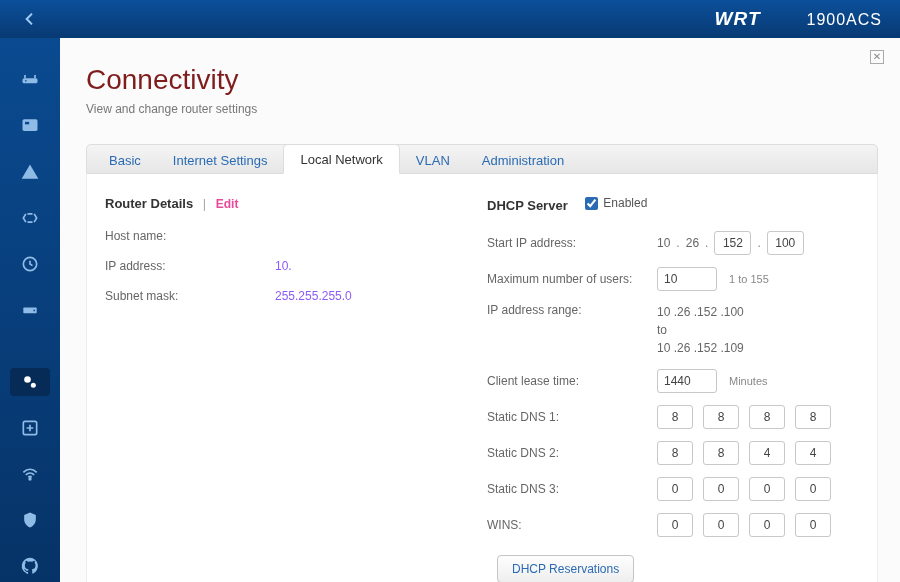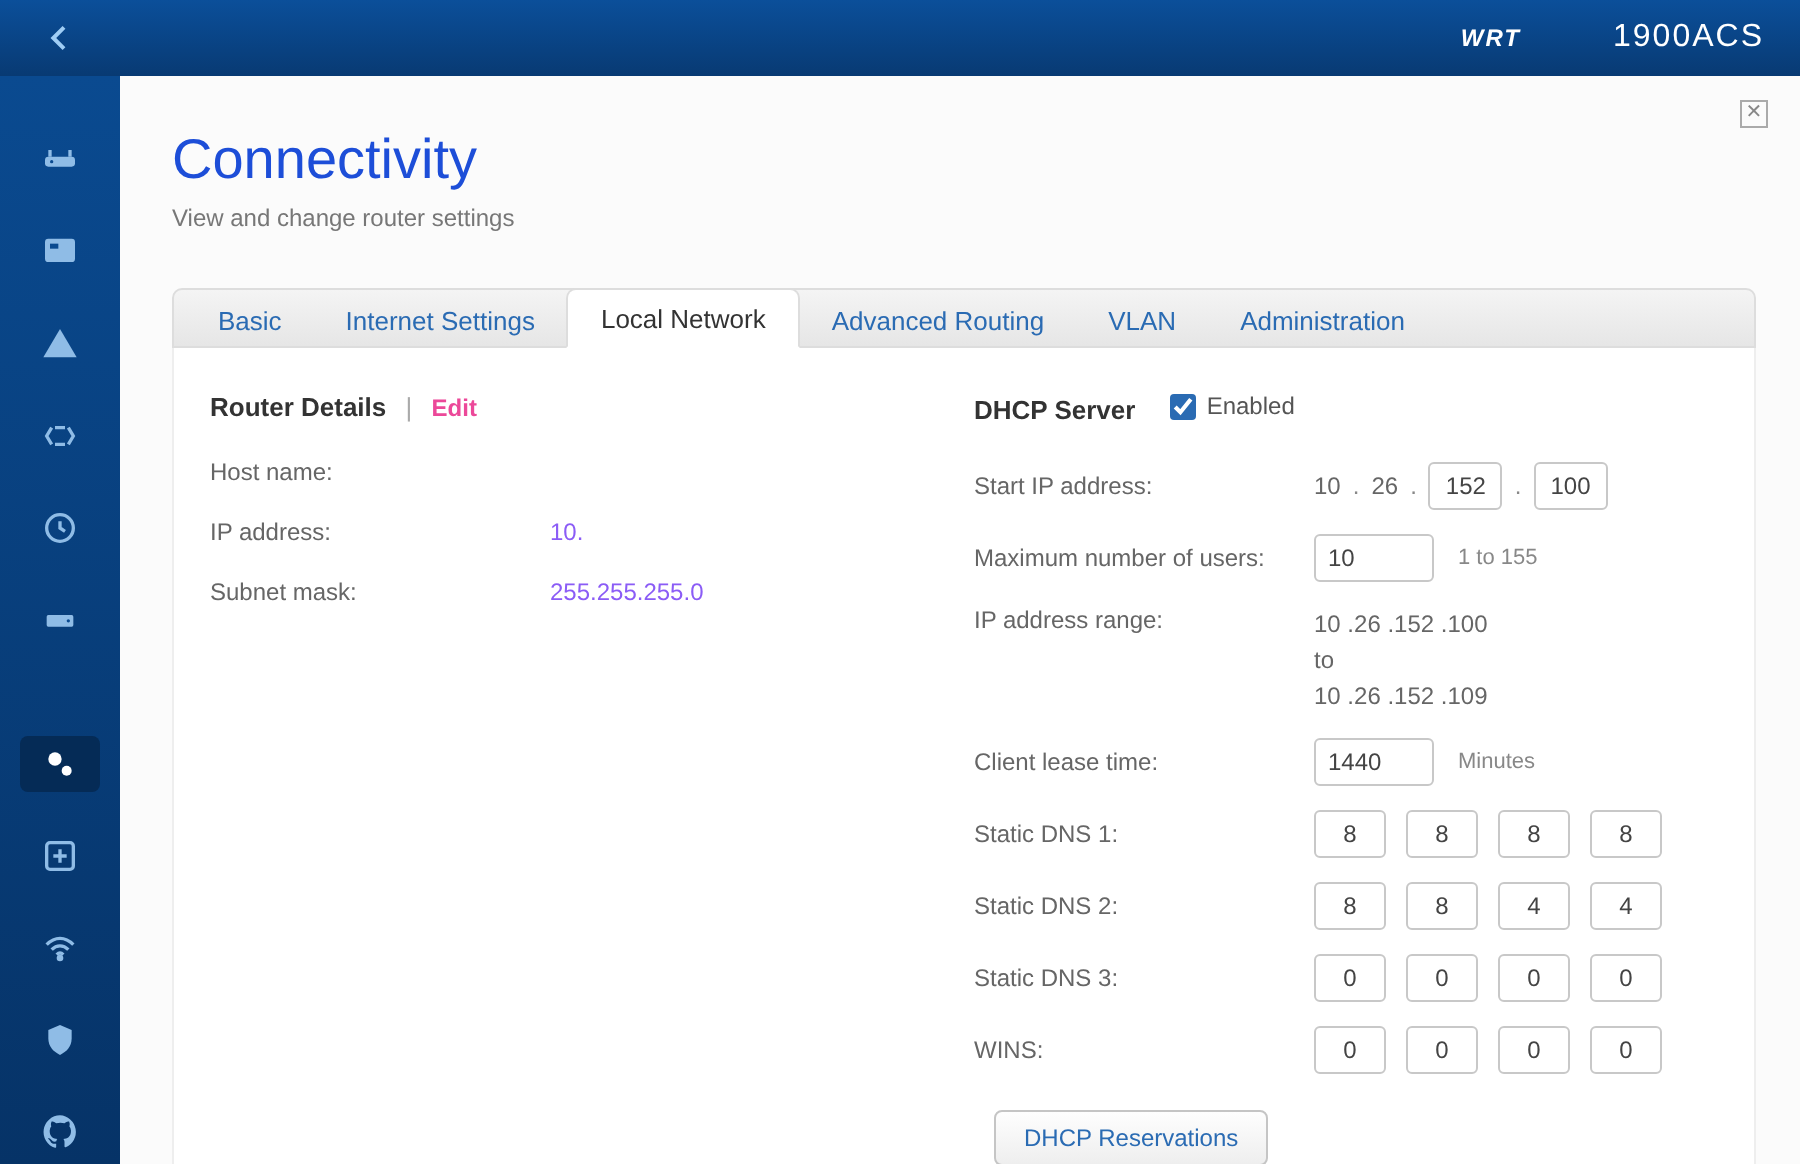--- a/index.html
+++ b/index.html
@@ -29,21 +29,21 @@
     justify-content: center;
     color: #9fcdf5;
     font-size: 22px;
     font-weight: bold;
     cursor: pointer;
   }
   .topbar .model {
     font-size: 16px;
     letter-spacing: 1px;
   }
-  .topbar .model .wrt { font-weight: 800; font-style: italic; font-size: 12px; }
+  .topbar .model .wrt { font-weight: 800; font-style: italic; font-size: 19px; }
   .topbar .model .num { font-weight: 300; margin-left: 46px; }
 
   .layout {
     display: flex;
     height: calc(582px - 38px);
   }
   .sidebar {
     width: 60px;
     background: linear-gradient(#0a4a90, #063367);
     display: flex;
@@ -84,21 +84,21 @@
     border:1px solid #aaa;
     color:#888;
     font-size:10px;
     line-height:12px;
     text-align:center;
     cursor:pointer;
   }
   h1.page-title {
     font-size: 28px;
     font-weight: 400;
-    color: #1d4ed8;
+    color: #7f1d1d;
     margin-bottom: 6px;
   }
   .page-sub {
     color: #777;
     font-size: 12px;
     margin-bottom: 28px;
   }
   .tabs {
     display: flex;
     align-items: flex-end;
@@ -268,21 +268,20 @@
 
   <div class="content">
     <div class="close-x">✕</div>
     <h1 class="page-title">Connectivity</h1>
     <div class="page-sub">View and change router settings</div>
 
     <div class="tabs">
       <div class="tab">Basic</div>
       <div class="tab">Internet Settings</div>
       <div class="tab active">Local Network</div>
-      <div class="tab">Advanced Routing</div>
       <div class="tab">VLAN</div>
       <div class="tab">Administration</div>
     </div>
 
     <div class="panel">
 
       <div class="col">
         <div class="section-head">
           <span>Router Details</span>
           <span class="divider">|</span>

